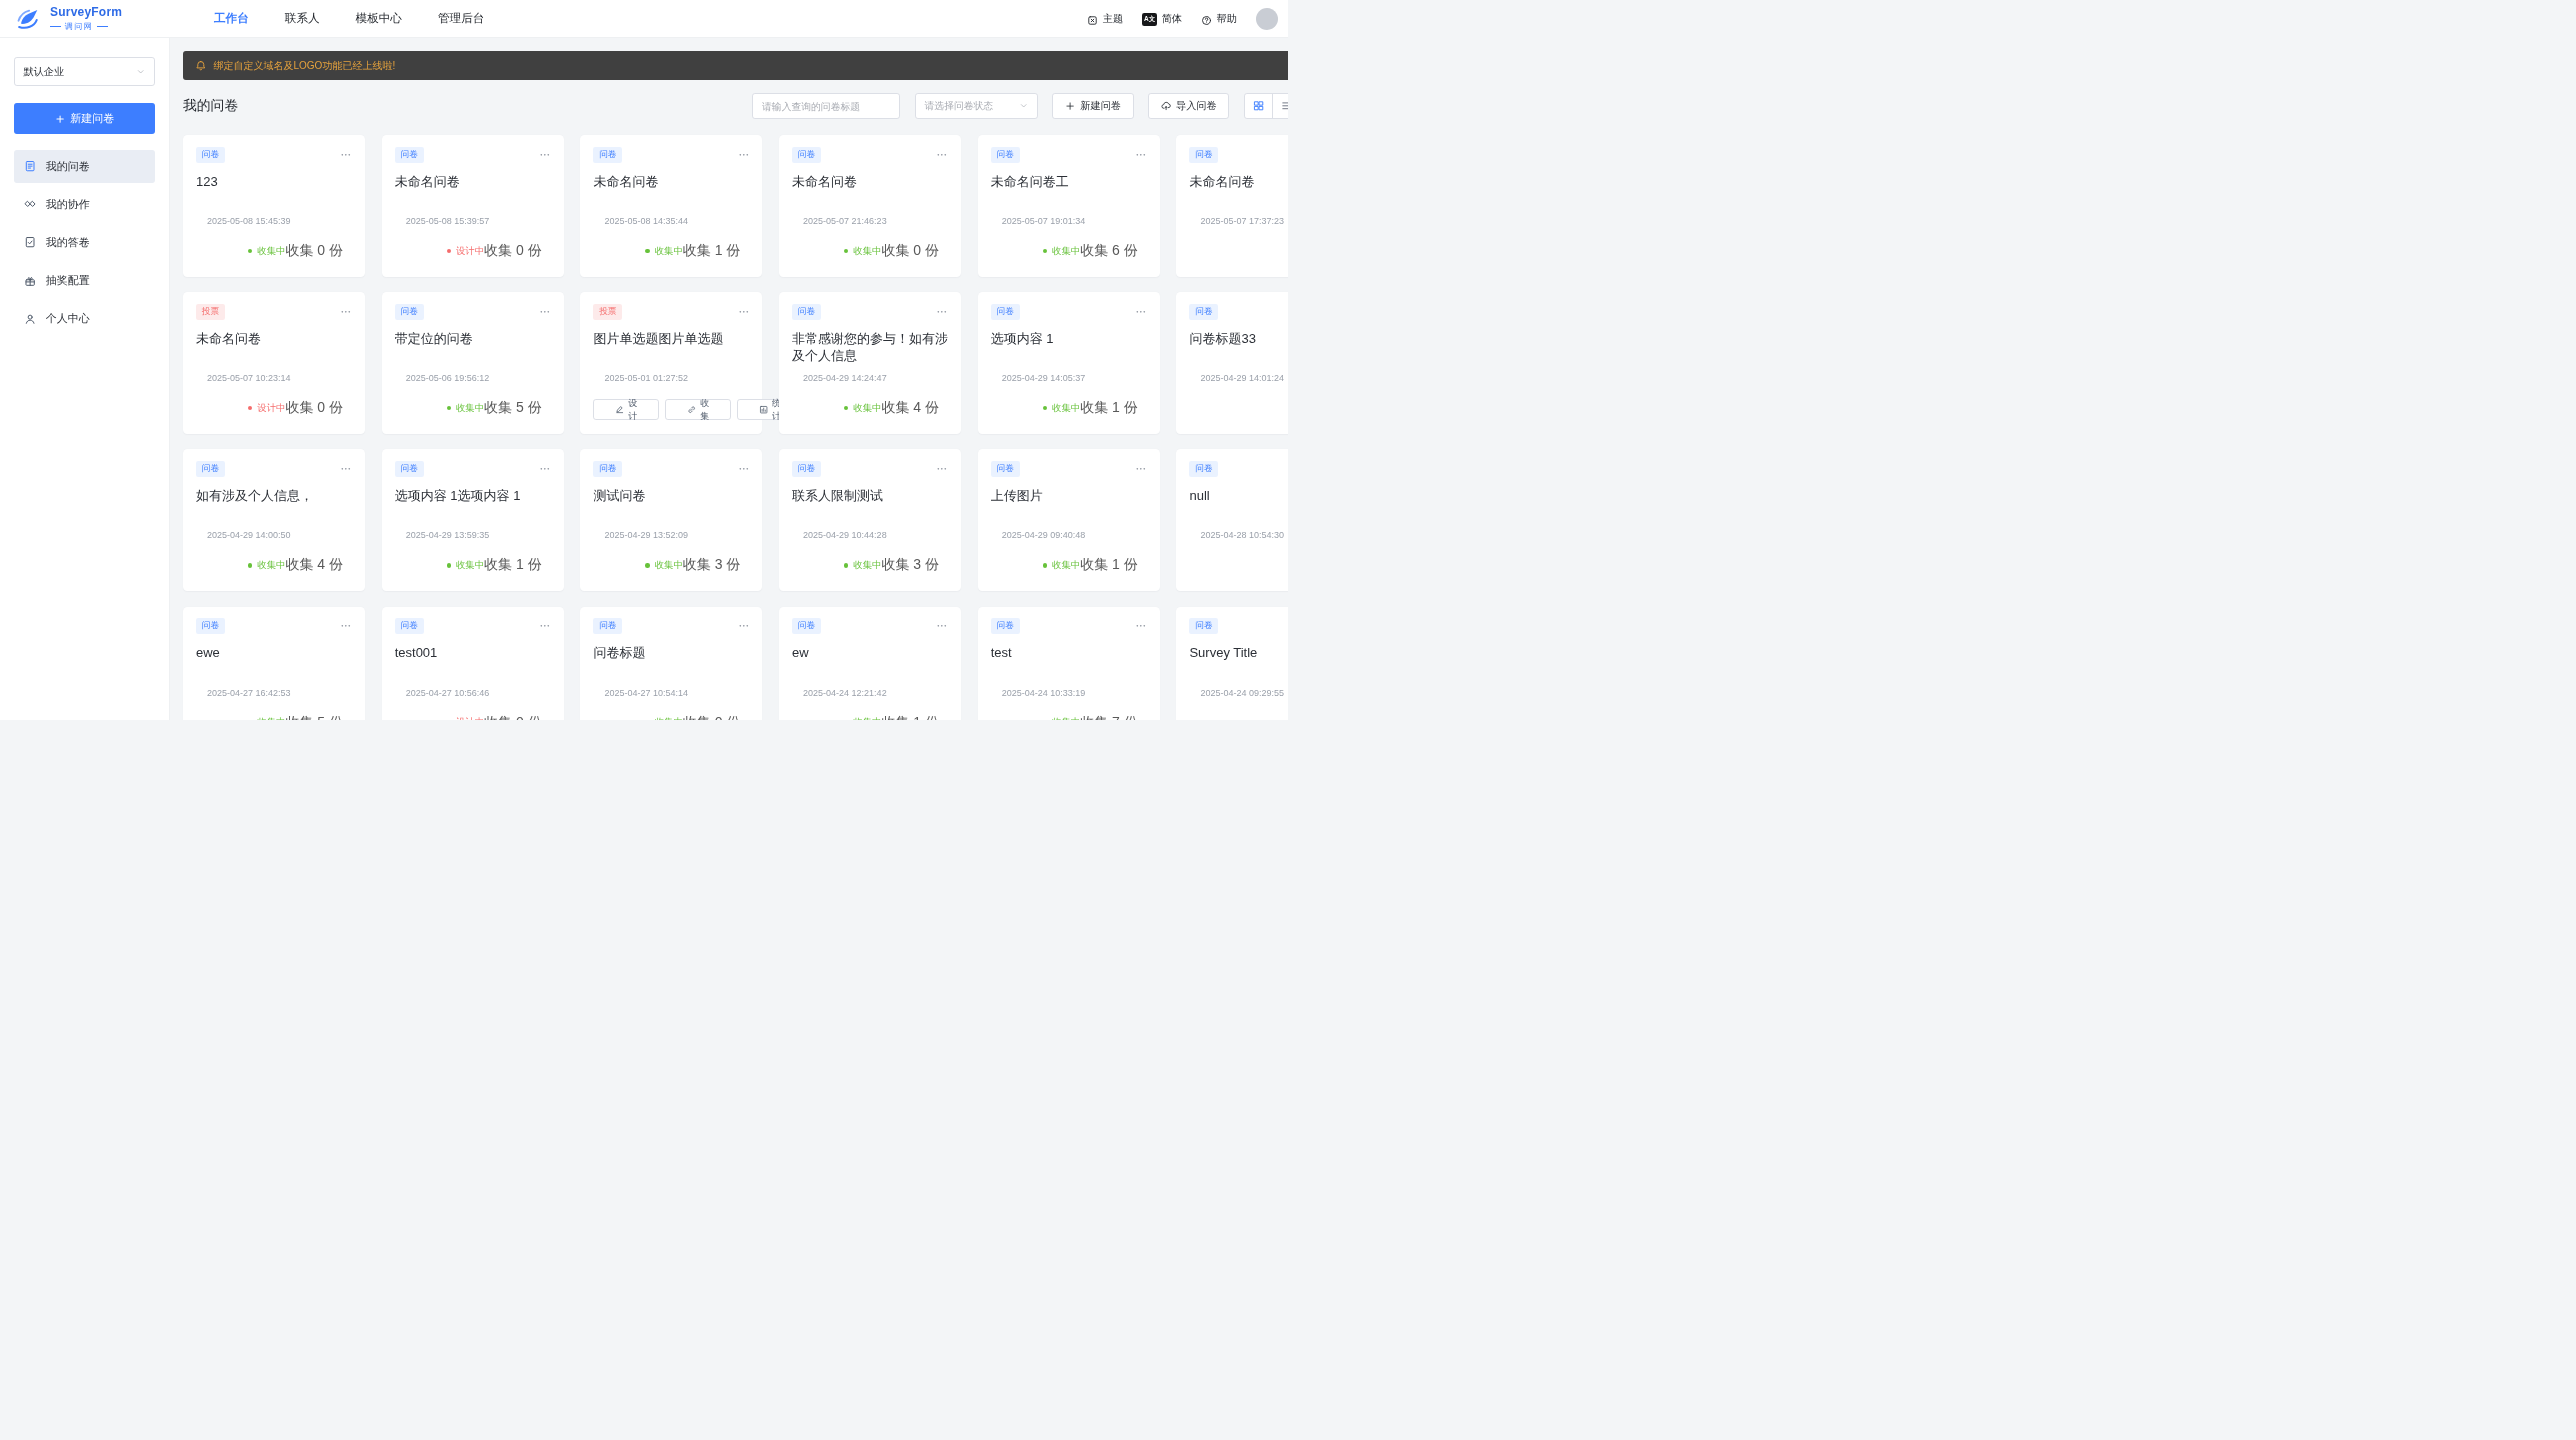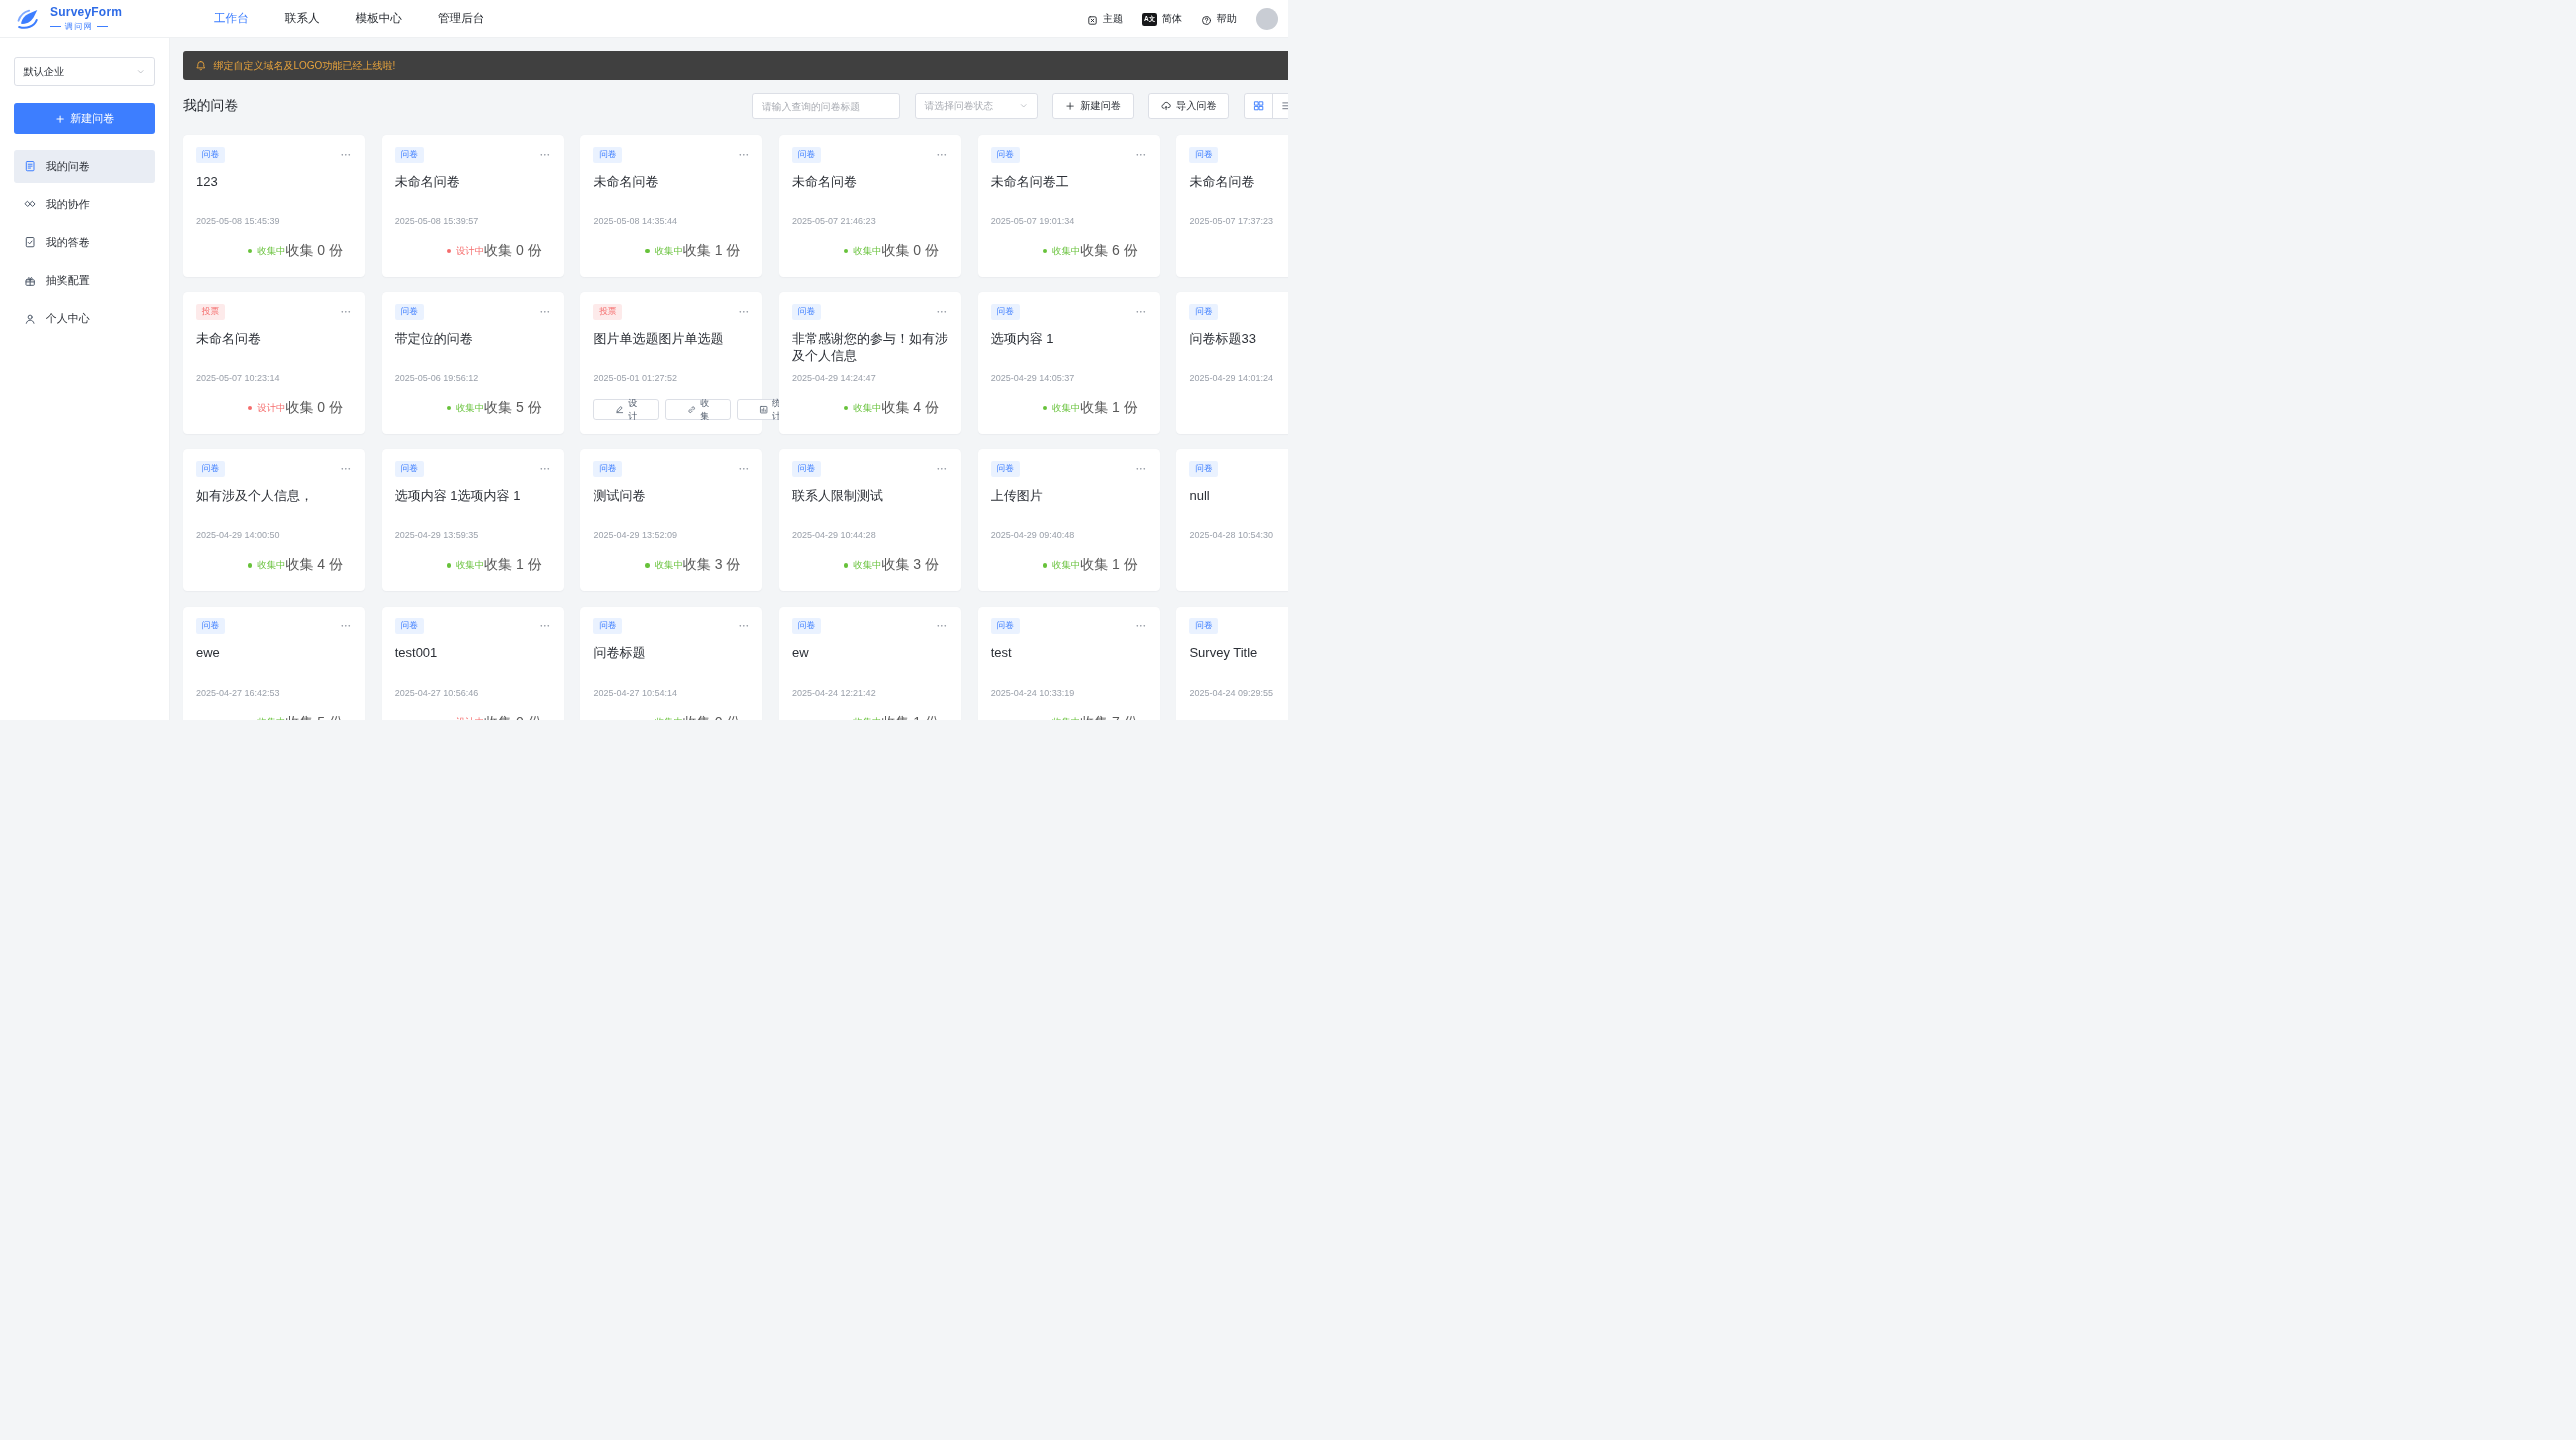--- a/index.html
+++ b/index.html
@@ -14,21 +14,21 @@
 
   
   header{height:38px;background:#fff;border-bottom:0.7px solid #eef0f2;display:flex;align-items:center;position:relative;z-index:5}
   .brand{display:flex;align-items:center;gap:6.5px;padding-left:16px;width:154px}
   .logo svg{width:27.6px;height:27.6px}
   .brand-name{font-size:12px;font-weight:bold;color:#2e6be6;letter-spacing:0.2px}
   .brand-tagline{display:flex;align-items:center;gap:3.6px;color:#3d7eff;font-size:8px;margin-top:1.5px;letter-spacing:1.5px}
   .brand-tagline .tl{display:inline-block;width:11px;height:0.7px;background:#3d7eff}
   .main-nav{display:flex;gap:36px;margin-left:60px;font-size:11.6px}
   .nav-item{cursor:pointer;color:#1f2329}
-  .nav-item.active{color:#3d7eff;font-weight:400}
+  .nav-item.active{color:#3d7eff;font-weight:700}
   .header-right{margin-left:auto;display:flex;align-items:center;gap:19px;padding-right:10.2px;font-size:10.2px}
   .hdr-item{display:flex;align-items:flex-end;gap:4.4px;cursor:pointer;color:#1f2329}
   .hdr-item .icon svg{width:11px;height:11px}
   .lang-badge{display:inline-flex;align-items:center;justify-content:center;width:15.2px;height:12.3px;border-radius:2.2px;background:#17181a;color:#fff;font-size:6.5px;font-weight:bold;letter-spacing:0}
   .avatar{width:22px;height:22px;border-radius:50%;background:#c9cdd4;flex:0 0 auto}
 
   
   .shell{display:flex;height:682px}
   aside{width:170px;background:#fff;border-right:0.7px solid #eef0f2;flex:0 0 auto}
   .org-select{margin:19px 13.8px 0;height:29px;border:0.7px solid #dcdfe6;border-radius:2.9px;background:#fff;display:flex;align-items:center;justify-content:space-between;padding:0 8.7px;font-size:10.2px;color:#2b2f36;cursor:pointer}
@@ -60,21 +60,21 @@
 
   
   .cards{width:1177px;margin-top:14.5px;display:grid;grid-template-columns:repeat(6,182px);gap:15.2px 16.7px}
   .card{height:142px;background:#fff;border-radius:4.4px;padding:11.6px 13px;position:relative;box-shadow:0 0.7px 1.5px rgba(31,35,41,.04);cursor:pointer}
   .card-head{display:flex;align-items:center;justify-content:space-between}
   .badge{height:16px;padding:0 5.8px;display:inline-flex;align-items:center;font-size:8.7px;border-radius:2.2px}
   .badge.blue{background:#eaf2ff;color:#3d7eff}
   .badge.red{background:#fdeaea;color:#f56c6c}
   .card-menu{color:#9096a0}
   .card-title{margin-top:11px;font-size:13px;line-height:16.7px;max-height:33px;overflow:hidden;color:#2b2f36}
-  .card-date{position:absolute;left:13px;top:81px;font-size:9px;color:#9aa0aa}
+  .card-date{position:absolute;left:24px;top:81px;font-size:9px;color:#9aa0aa}
   .card-foot{position:absolute;left:13px;right:22px;bottom:18px;height:16px;display:flex;align-items:center;justify-content:flex-end}
   .status{display:flex;align-items:center;gap:5.1px;font-size:9.4px}
   .status .dot{width:4.4px;height:4.4px;border-radius:50%}
   .status.green{color:#67c23a}.status.green .dot{background:#67c23a}
   .status.red{color:#f56c6c}.status.red .dot{background:#f56c6c}
   .count{font-size:14px;color:#595959}
   .card-actions{position:absolute;left:13px;right:13px;bottom:14.5px;display:flex;gap:5.8px}
   .mini-btn{height:20.3px;padding:0 21px;display:inline-flex;align-items:center;gap:3.6px;border:0.7px solid #dcdfe6;border-radius:2.9px;background:#fff;font-size:9px;color:#4e5969}
   .mini-btn .icon svg{width:9.4px;height:9.4px}
 </style>

